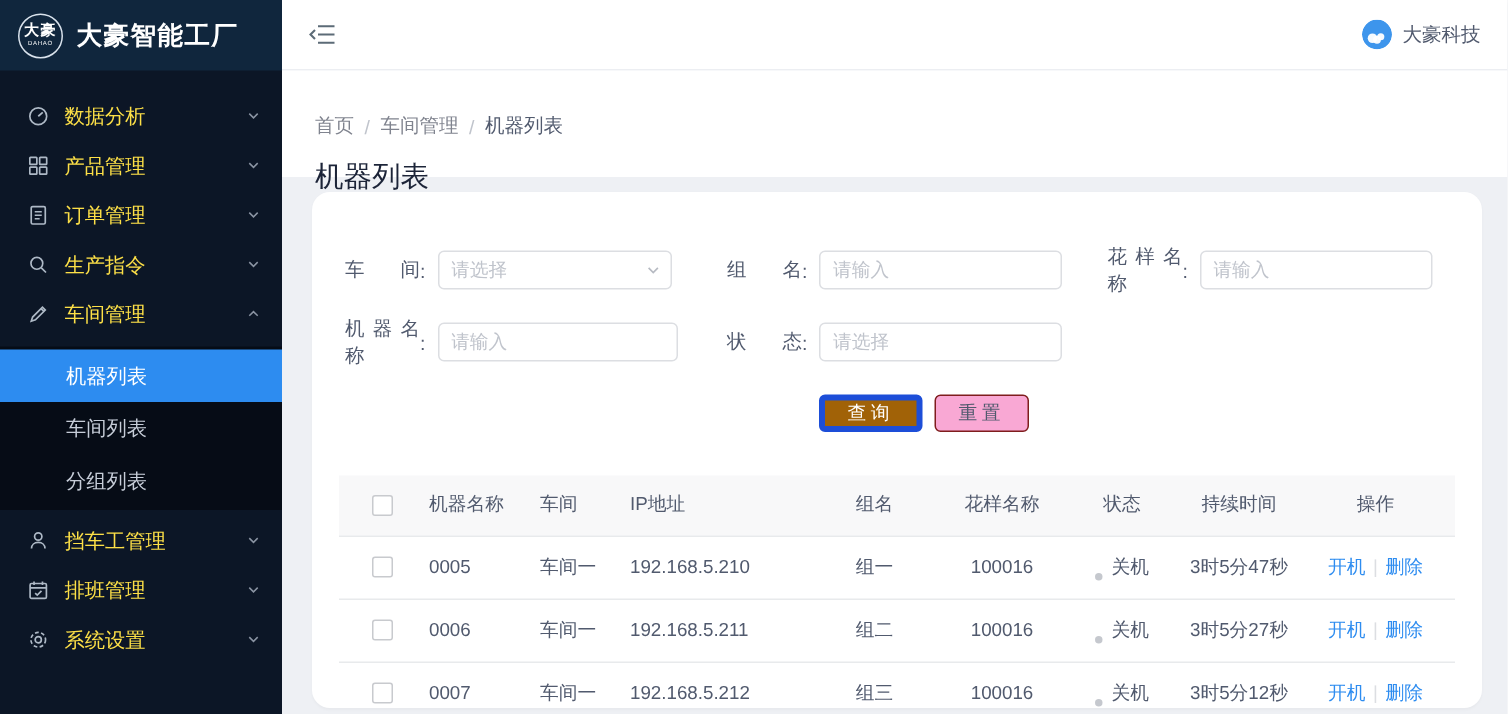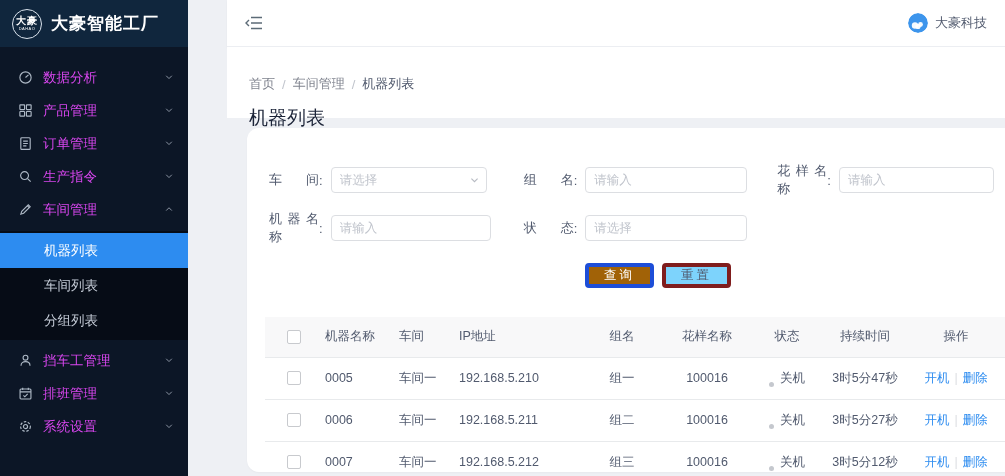--- a/index.html
+++ b/index.html
@@ -1,28 +1,28 @@
 <!DOCTYPE html>
 <html><head>
 <meta charset="utf-8">
 <style>
   * { margin:0; padding:0; box-sizing:border-box; }
   html,body { width:1005px; height:476px; overflow:hidden; }
   body { font-family:"Liberation Sans","DejaVu Sans",sans-serif; font-size:13px; color:#515a6e; background:#eef0f4; }
-  .app { display:flex; width:1005px; height:476px;gap:39px; }
+  .app { display:flex; width:1005px; height:476px; }
 
   
   .sidebar { width:188px; height:476px; background:#0c1626; flex:0 0 188px; display:flex; flex-direction:column; }
   .logo-strip { height:47px; background:#10263d; display:flex; align-items:center; padding:0 12px; gap:9px; }
   .logo-badge { width:30px; height:30px; border-radius:50%; border:1px solid #d9e2ec; display:flex; flex-direction:column; align-items:center; justify-content:center; color:#fff; flex:0 0 30px; }
   .logo-badge .zh { font-size:10px; font-weight:bold; line-height:10px; letter-spacing:1px; }
   .logo-badge .en { font-size:4px; line-height:5px; letter-spacing:.5px; }
   .logo-title { color:#ffffff; font-size:17px; font-weight:bold; letter-spacing:1px; white-space:nowrap; }
   .nav { padding-top:14px; }
-  .nav-item { height:33px; display:flex; align-items:center; padding:0 14px 0 17px; color:#d946ef; cursor:pointer; }
+  .nav-item { height:33px; display:flex; align-items:center; padding:0 14px 0 17px; color:#fde047; cursor:pointer; }
   .nav-item .nicon { width:16px; height:16px; margin-right:10px; display:flex; align-items:center; justify-content:center; }
   .nav-item .nicon svg { stroke:#aeb9c6; }
   .nav-item .nlabel { flex:1; font-size:13.5px; }
   .nav-item .chev svg { stroke:#8b94a3; }
   .submenu { background:#060c16; margin-top:5px; margin-bottom:4px; padding:2px 0; }
   .sub-item { height:35px; display:flex; align-items:center; padding-left:44px; color:#c6cdd8; font-size:13.5px; cursor:pointer; }
   .sub-item.active { background:#2d8cf0; color:#ffffff; }
 
   
   .main { flex:1; display:flex; flex-direction:column; background:#eef0f4; min-width:0; }
@@ -50,21 +50,21 @@
   .fcontrol { position:relative; display:inline-flex; }
   .fcontrol input { height:26px; border:1px solid #dcdee2; border-radius:4px; padding:0 8px; font-size:12.5px; color:#515a6e; outline:none; background:#fff; font-family:inherit; }
   .fcontrol input::placeholder { color:#c0c4cc; }
   .fcontrol.select input { padding-right:24px; cursor:pointer; }
   .fcontrol .dd { position:absolute; right:7px; top:50%; transform:translateY(-50%); pointer-events:none; display:flex; }
   .w156 input{ width:156px;} .w160 input{ width:160px;} .w162 input{ width:162px;} .w155 input{ width:155px;}
   .gap37 { margin-left:37px; } .gap30 { margin-left:30px; }
   .btnrow { margin-left:316px; margin-top:17px; display:flex; gap:8px; }
   .btn { height:25px; padding:0 15px; border-radius:4px; font-size:12.5px; display:flex; align-items:center; cursor:pointer; letter-spacing:3px; }
   .btn.primary { background:#a16207; color:#ffffff; border:4px solid #1d4ed8; }
-  .btn.plain { background:#7dd3fc; color:#515a6e; border:4px solid #7f1d1d; }
+  .btn.plain { background:#f9a8d4; color:#515a6e; border:1px solid #7f1d1d; }
 
   
   .tablewrap { margin-top:29px; }
   table { width:744px; border-collapse:collapse; table-layout:fixed; font-size:12.5px; color:#515a6e; }
   thead th { background:#f8f8f9; height:40px; font-weight:400; color:#515a6e; border-bottom:1px solid #e8eaec; text-align:left; padding:0 2px; }
   tbody td { height:42px; border-bottom:1px solid #e8eaec; padding:0 2px; }
   th.c, td.c { text-align:center; }
   .cb { width:14px; height:14px; border:1px solid #c8cace; border-radius:2px; background:#fff; display:inline-block; vertical-align:middle; cursor:pointer; }
   .statuscell { display:flex; align-items:flex-end; justify-content:center; gap:6px; }
   .dot { width:5px; height:5px; border-radius:50%; background:#c5c8ce; display:inline-block; }

